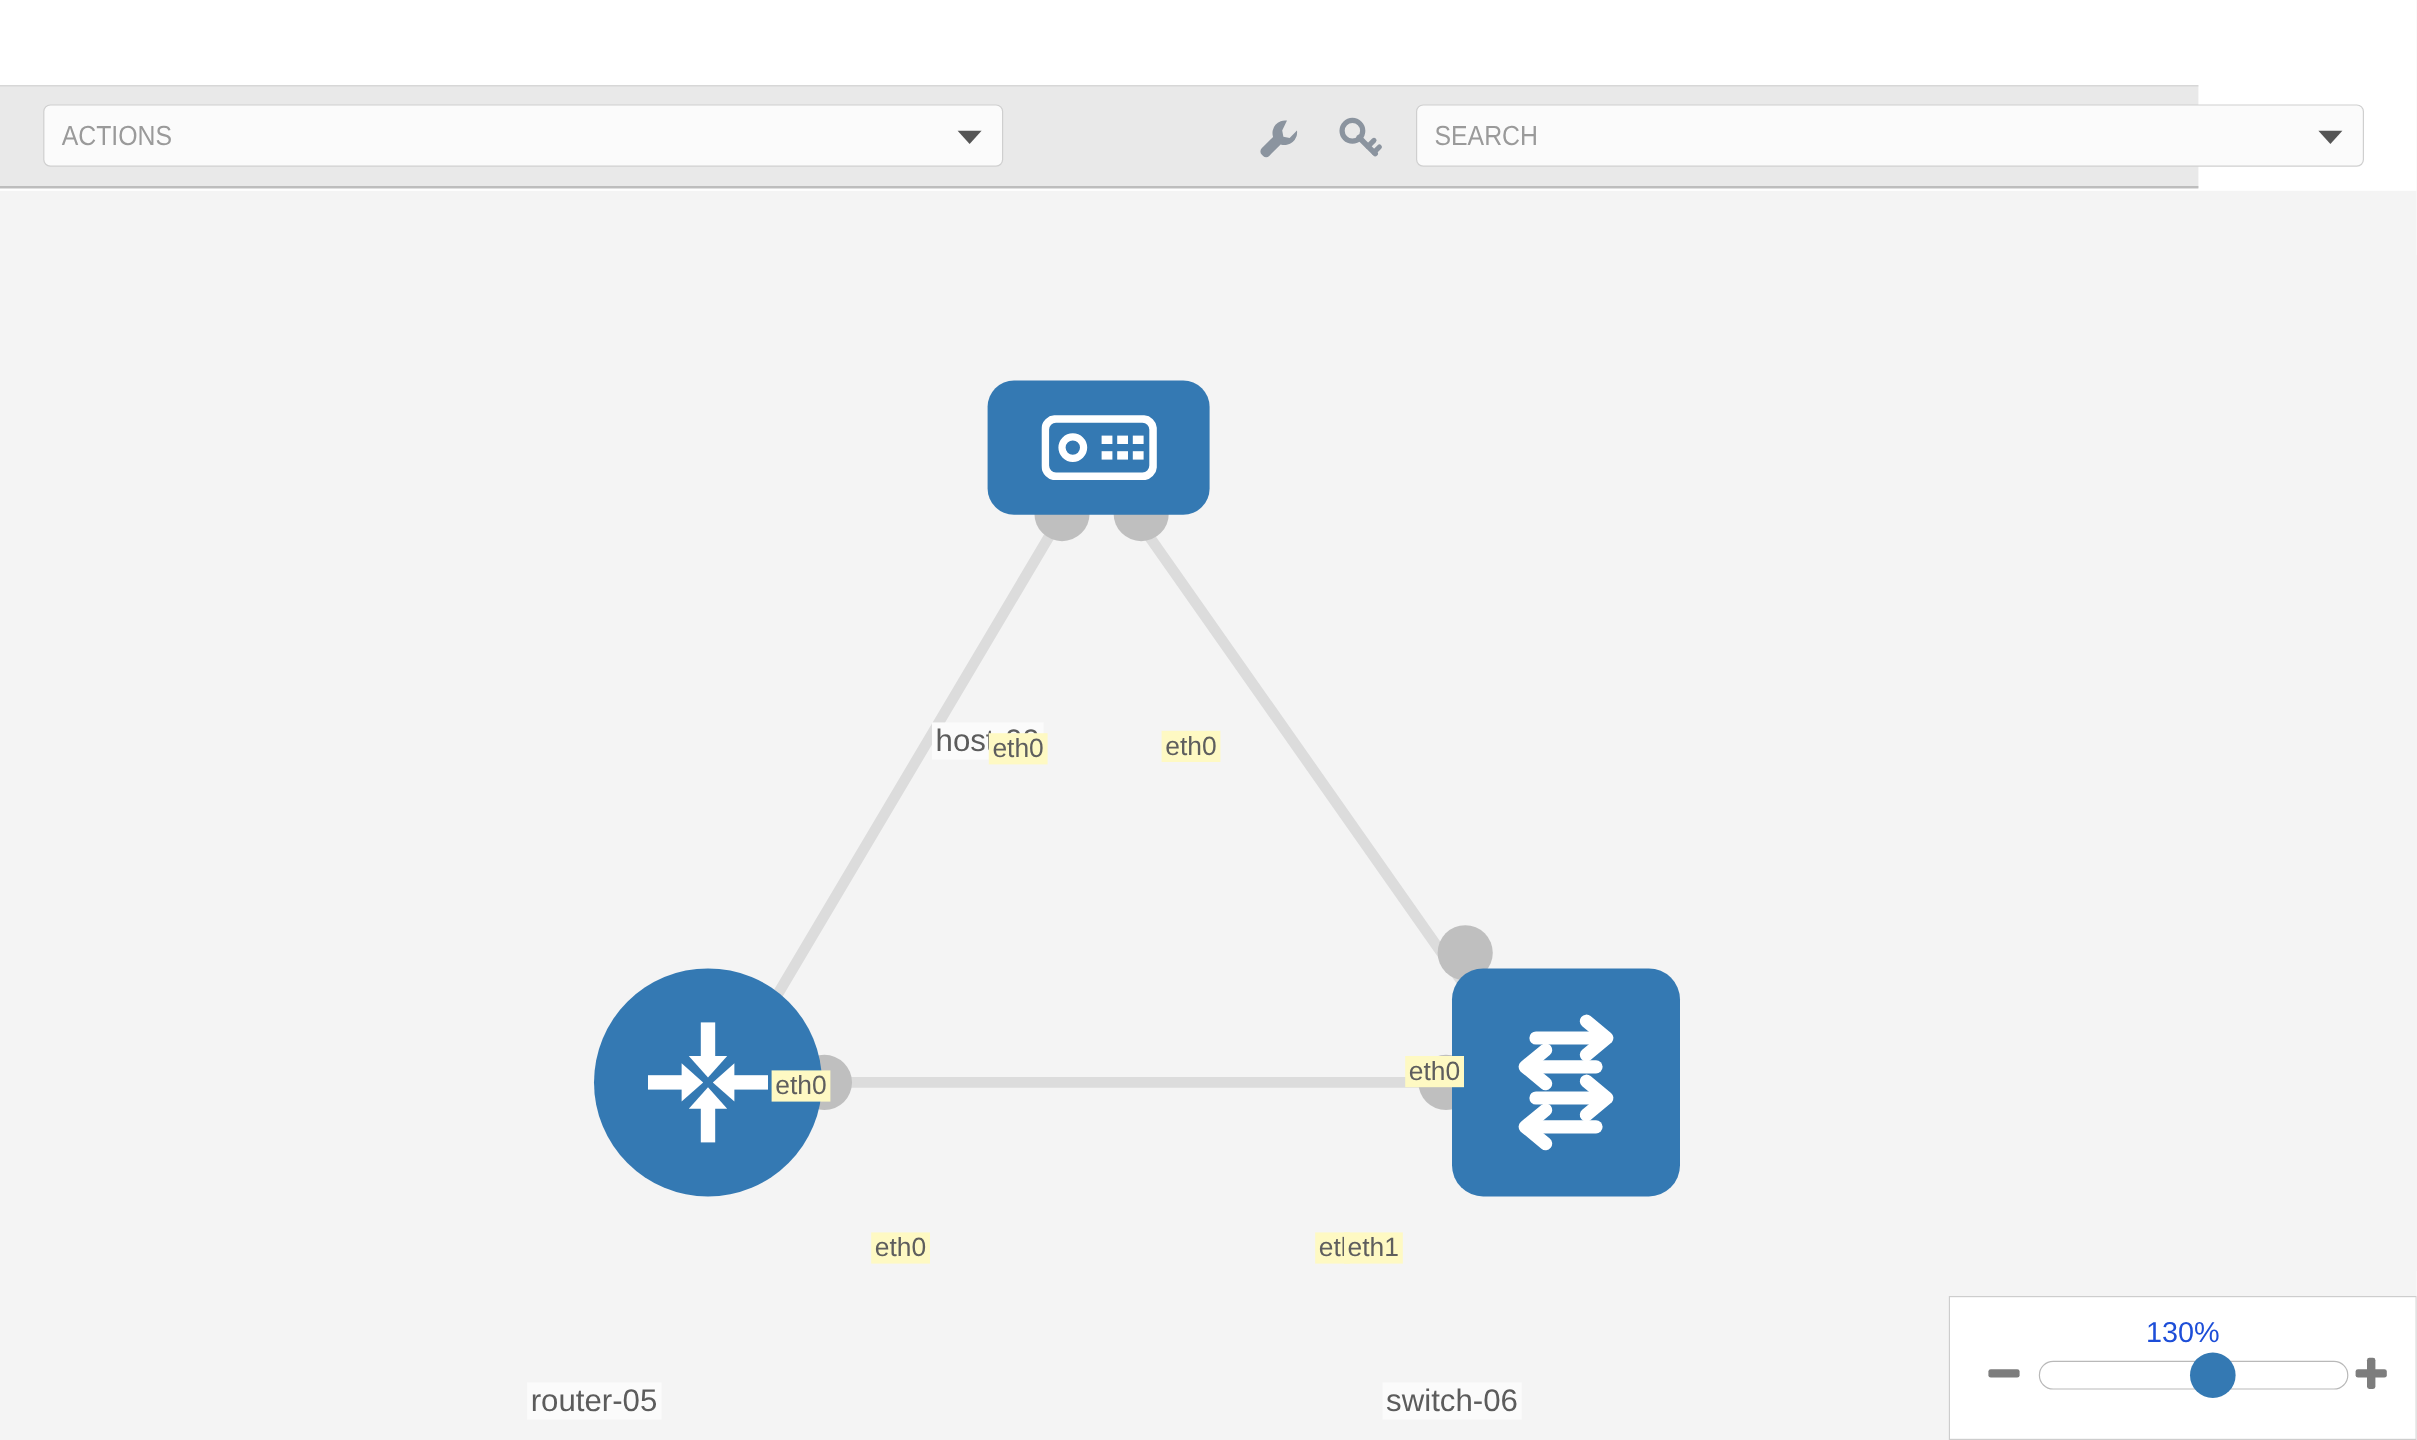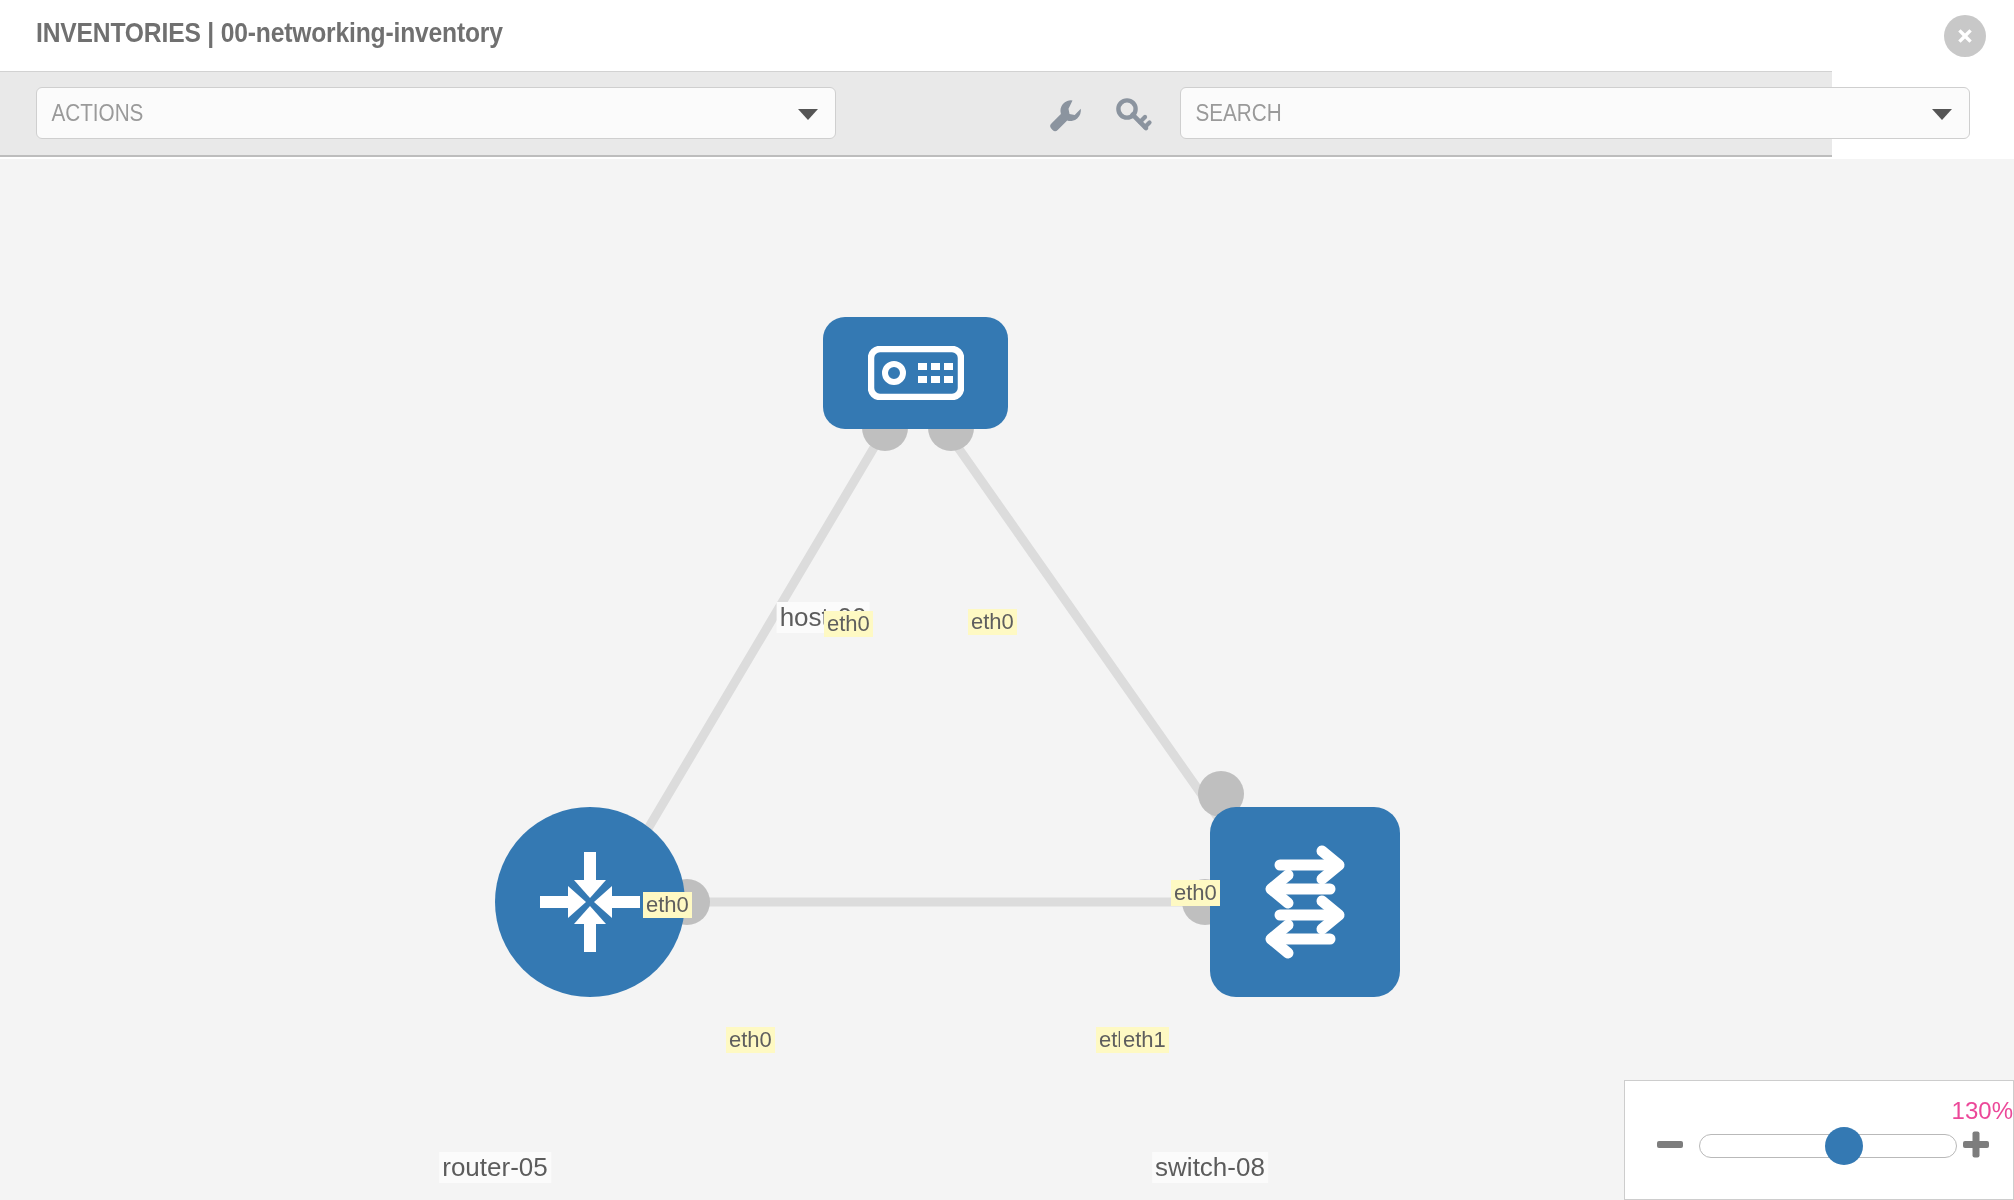--- a/index.html
+++ b/index.html
@@ -125,21 +125,21 @@
 
   
   .zoom-panel {
     position: absolute; right: 0; bottom: 0;
     width: 390px; height: 120px;
     background: #ffffff;
     border: 1px solid #cdcdcd;
   }
   .zoom-value {
     position: absolute; top: 16px; left: 0; width: 100%;
-    text-align: right; font-size: 24px; color: #ec4899;
+    text-align: center; font-size: 24px; color: #1d4ed8;
   }
   .zoom-minus, .zoom-plus {
     position: absolute; top: 48px; cursor: pointer;
     width: 30px; height: 30px;
   }
   .zoom-minus { left: 30px; }
   .zoom-plus { right: 22px; }
   .zoom-track {
     position: absolute; left: 74px; top: 53px;
     width: 258px; height: 24px;
@@ -150,28 +150,20 @@
     position: absolute; top: -8px; left: 147px;
     width: 38px; height: 38px; border-radius: 50%;
     background: #3479b3; cursor: pointer;
   }
 </style>
 </head>
 <body>
 
 <div id="app">
 
-  <div class="header">
-    <div class="header-title">INVENTORIES | 00-networking-inventory</div>
-    <div class="close-btn">
-      <svg width="20" height="20" viewBox="0 0 20 20">
-        <path d="M3.2 5.6 L5.6 3.2 L10 7.6 L14.4 3.2 L16.8 5.6 L12.4 10 L16.8 14.4 L14.4 16.8 L10 12.4 L5.6 16.8 L3.2 14.4 L7.6 10 Z" fill="#ffffff"></path>
-      </svg>
-    </div>
-  </div>
 
   <div class="toolbar">
 
     <div class="select-box" id="actions-select">
       <span class="sel-label">ACTIONS</span>
       <span class="caret"></span>
     </div>
 
     <div class="tool-icon" id="wrench-icon">
       <svg width="42" height="42" viewBox="0 0 42 42">
@@ -263,21 +255,21 @@
             <path d="M42 32 L25 46 L42 60"></path>
 
             <path d="M34 72 L92 72"></path>
             <path d="M76 58 L93 72 L76 86"></path>
 
             <path d="M84 96 L26 96"></path>
             <path d="M42 82 L25 96 L42 110"></path>
           </g>
         </svg>
       </div>
-      <div class="node-label">switch-08</div>
+      <div class="node-label">switch-06</div>
     </div>
 
     <div class="edge-label" style="left:824px;  top:452px;">eth0</div>
     <div class="edge-label" style="left:968px;  top:450px;">eth0</div>
     <div class="edge-label" style="left:643px;  top:733px;">eth0</div>
     <div class="edge-label" style="left:1171px; top:721px;">eth0</div>
     <div class="edge-label" style="left:726px; top:868px;">eth0</div>
     <div class="edge-label" style="left:1096px; top:868px;">etl</div>
     <div class="edge-label" style="left:1120px; top:868px;">eth1</div>
 

